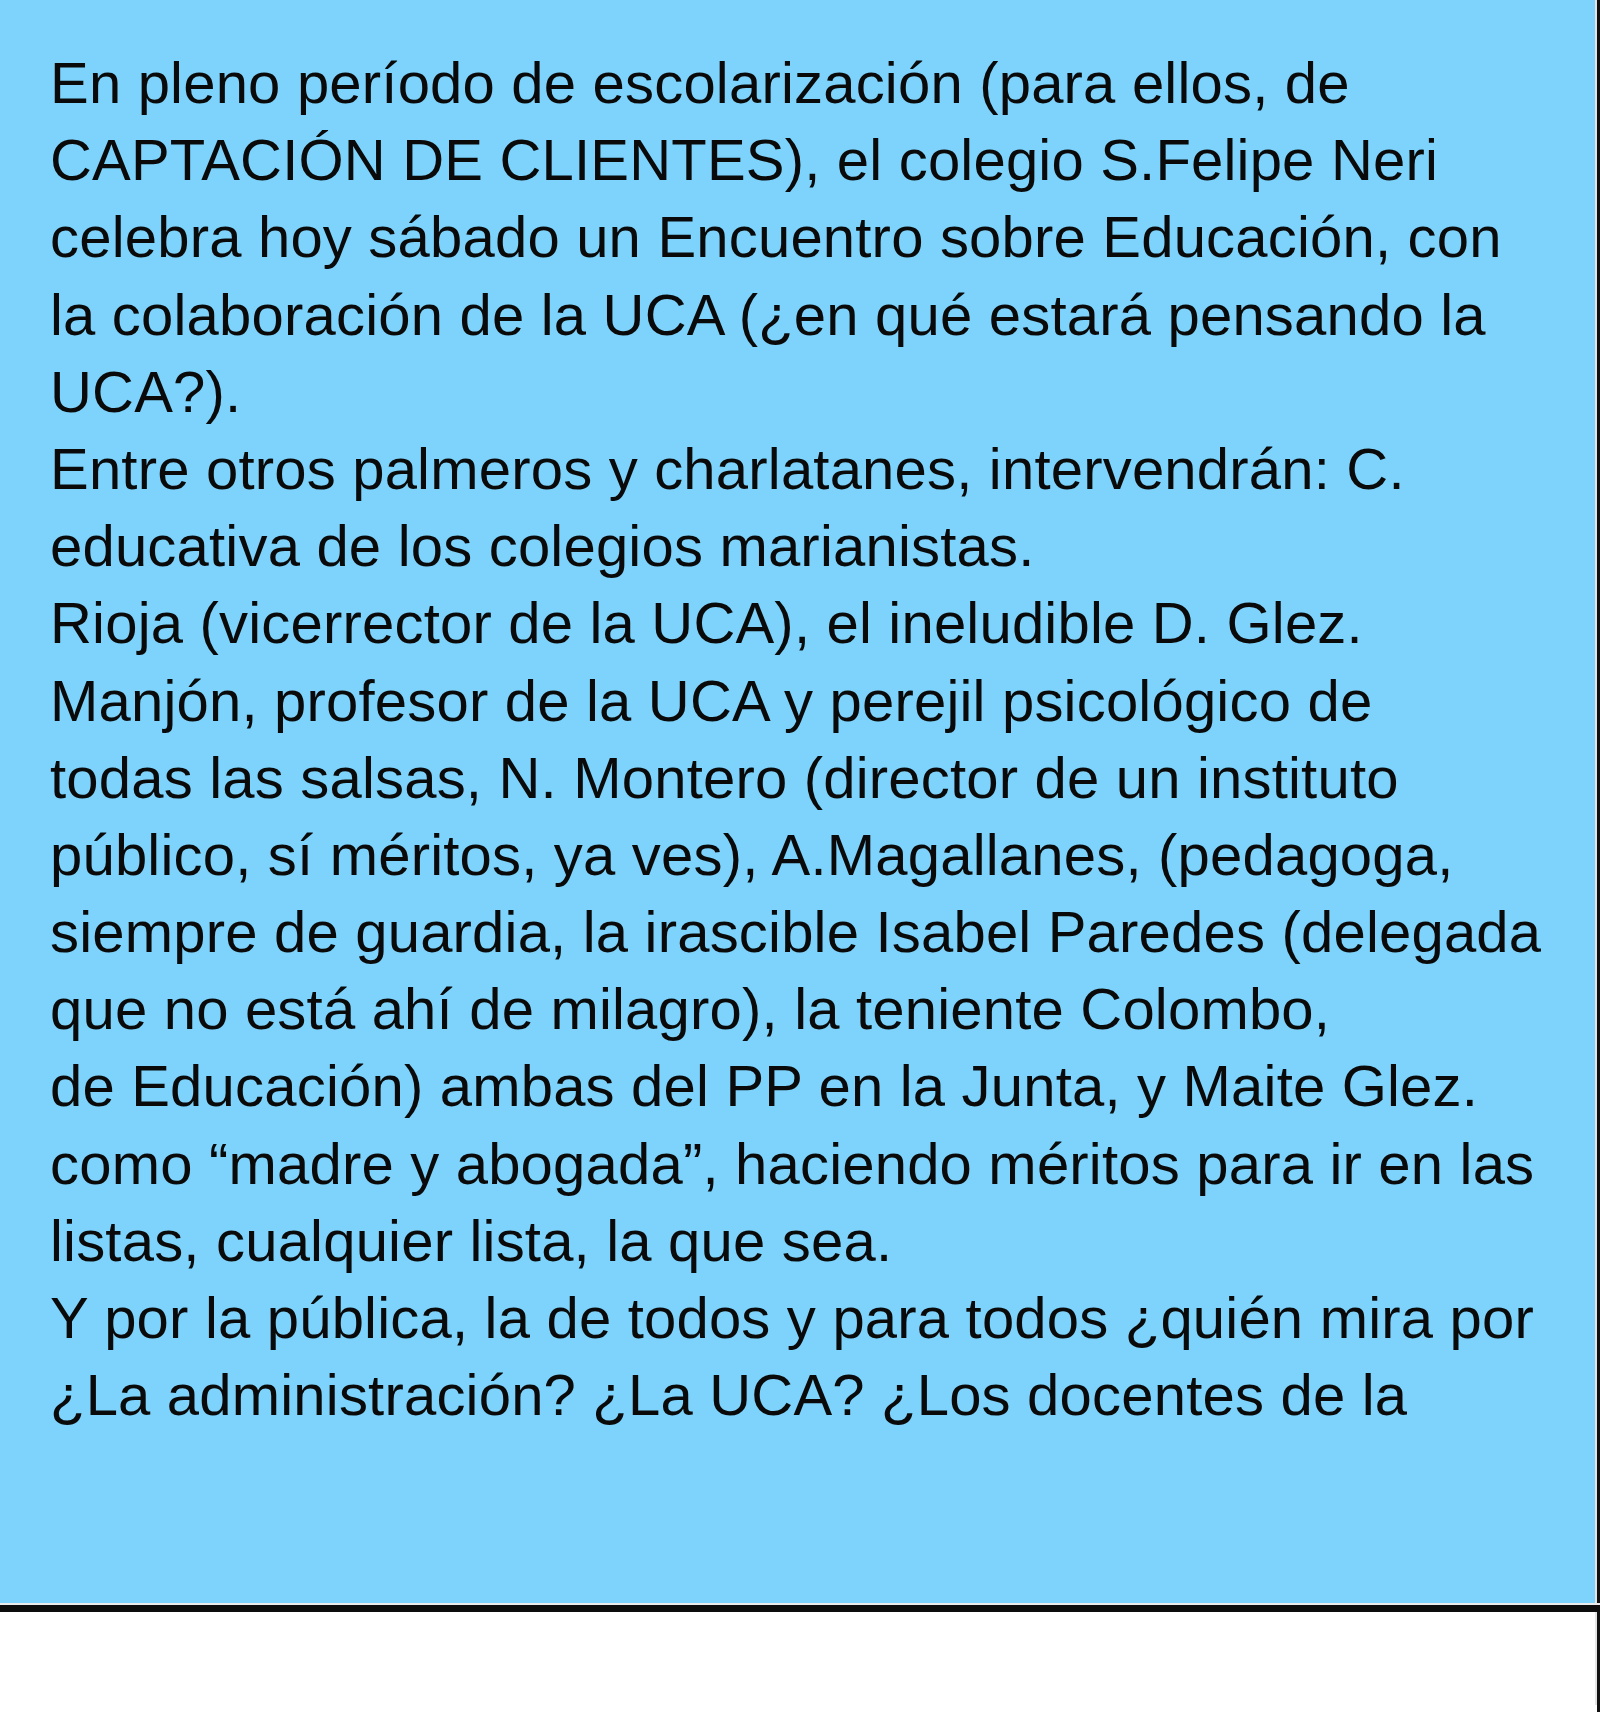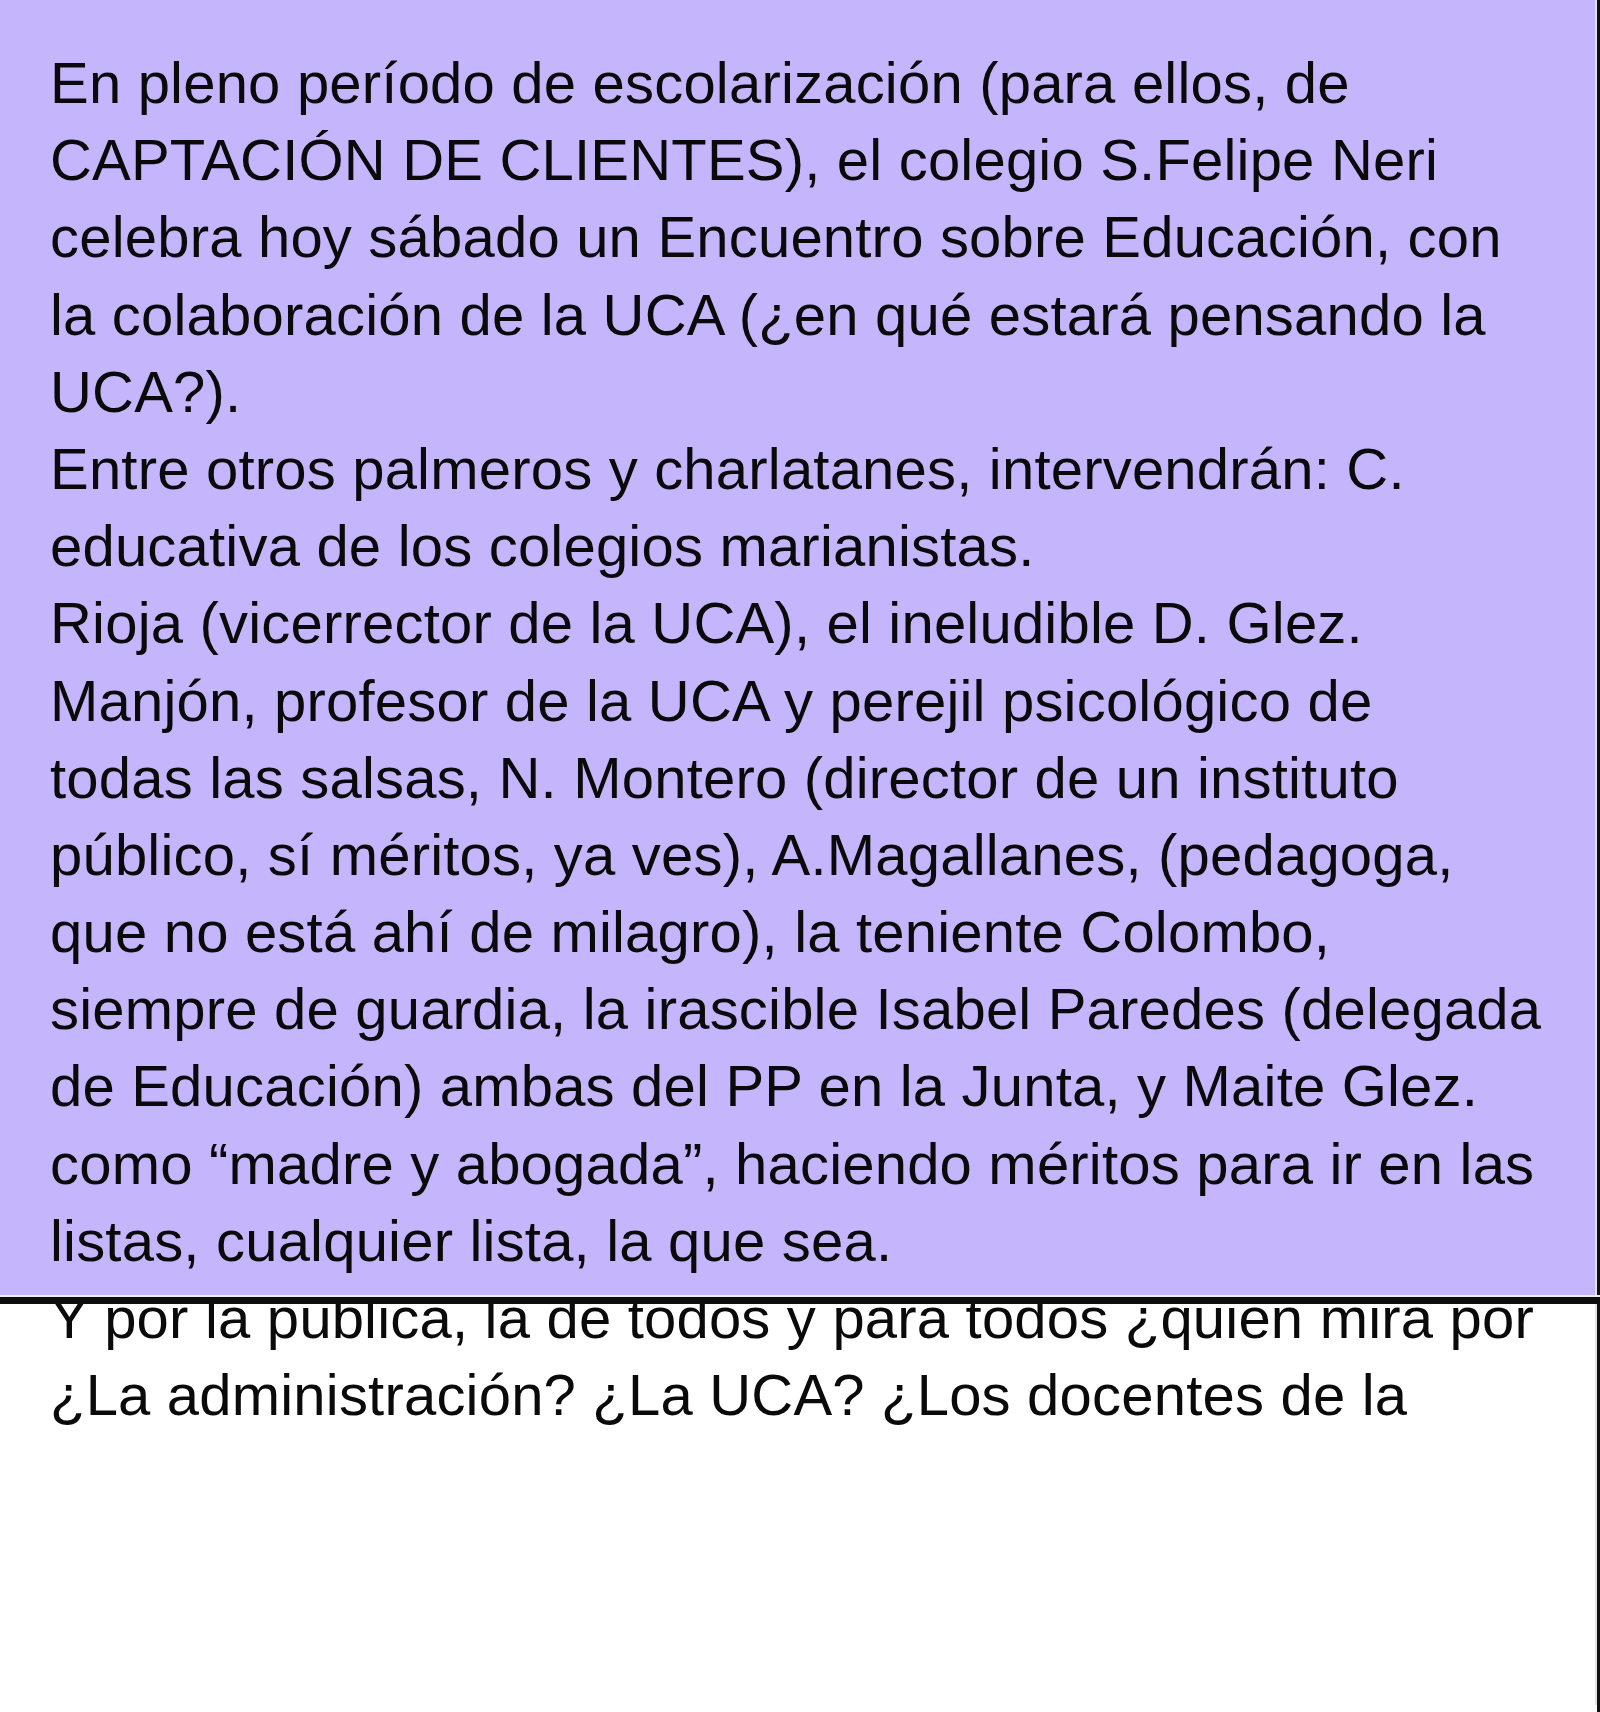--- a/index.html
+++ b/index.html
@@ -12,22 +12,22 @@
     height: 1712px;
     position: relative;
     overflow: hidden;
     font-family: "Liberation Sans", sans-serif;
   }
   .page {
     position: absolute;
     left: 0;
     top: 0;
     width: 1600px;
-    height: 1304px;
-    background: #c4b5fd;
+    height: 1612px;
+    background: #7dd3fc;
   }
   .right-border {
     position: absolute;
     top: 0;
     right: 0;
     width: 3px;
     height: 1712px;
     background: #111111;
   }
   .right-border-inner {
@@ -82,22 +82,22 @@
     <span class="post-line">CAPTACIÓN DE CLIENTES), el colegio S.Felipe Neri</span>
     <span class="post-line">celebra hoy sábado un Encuentro sobre Educación, con</span>
     <span class="post-line">la colaboración de la UCA (¿en qué estará pensando la</span>
     <span class="post-line">UCA?).</span>
     <span class="post-line">Entre otros palmeros y charlatanes, intervendrán: C.</span>
     <span class="post-line">educativa de los colegios marianistas.</span>
     <span class="post-line">Rioja (vicerrector de la UCA), el ineludible D. Glez.</span>
     <span class="post-line">Manjón, profesor de la UCA y perejil psicológico de</span>
     <span class="post-line">todas las salsas, N. Montero (director de un instituto</span>
     <span class="post-line">público, sí méritos, ya ves), A.Magallanes, (pedagoga,</span>
+    <span class="post-line">siempre de guardia, la irascible Isabel Paredes (delegada</span>
     <span class="post-line">que no está ahí de milagro), la teniente Colombo,</span>
-    <span class="post-line">siempre de guardia, la irascible Isabel Paredes (delegada</span>
     <span class="post-line">de Educación) ambas del PP en la Junta, y Maite Glez.</span>
     <span class="post-line">como “madre y abogada”, haciendo méritos para ir en las</span>
     <span class="post-line">listas, cualquier lista, la que sea.</span>
     <span class="post-line">Y por la pública, la de todos y para todos ¿quién mira por</span>
     <span class="post-line">¿La administración? ¿La UCA? ¿Los docentes de la</span>
   </div>
 
   <div class="right-border-inner"></div>
   <div class="right-border"></div>
   <div class="bottom-bar-inner"></div>

